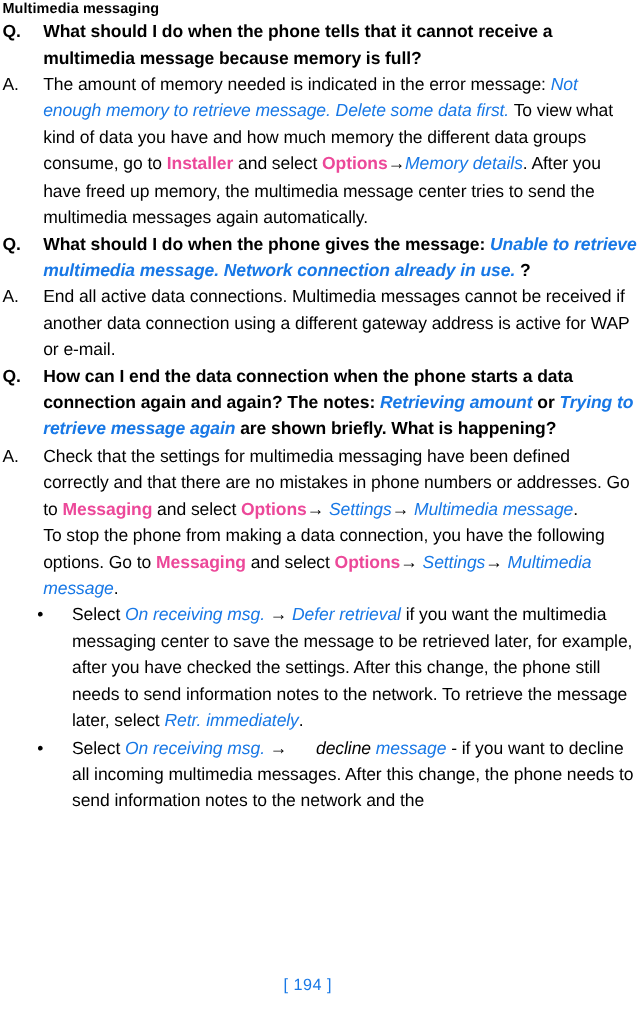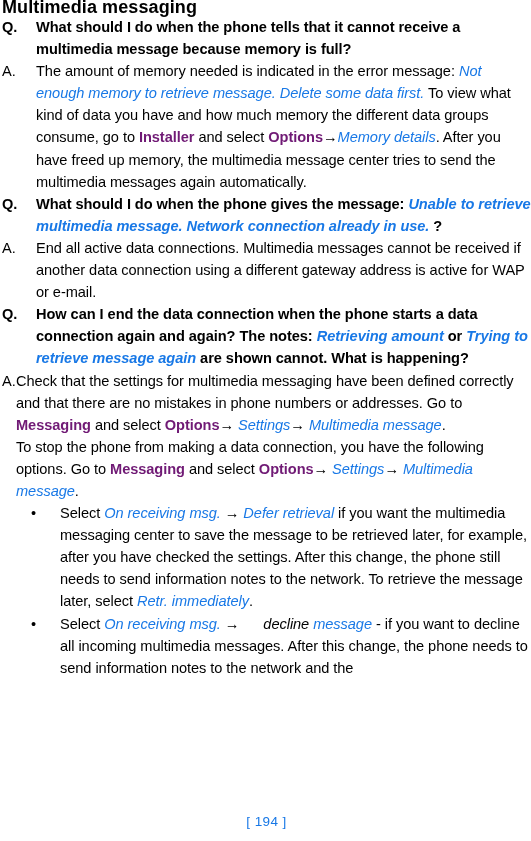--- a/index.html
+++ b/index.html
@@ -21,21 +21,21 @@
     left: 0;
     top: 0;
     width: 531px;
     height: 841px;
   }
 
   .section-head {
     position: absolute;
     left: 2px;
     top: -1px;
-    font-size: 18px;
+    font-size: 12px;
     font-weight: bold;
     letter-spacing: 0.1px;
     line-height: 17px;
     color: #000;
     white-space: nowrap;
   }
 
   .body-block {
     position: absolute;
     left: 0;
@@ -63,21 +63,21 @@
     line-height: 22.1px;
     letter-spacing: -0.06px;
     text-align: center;
   }
   .qa.q .content {
     font-weight: bold;
   }
 
   .para {
     position: relative;
-    padding-left: 16px;
+    padding-left: 36px;
     font-size: 14.6px;
     line-height: 22.1px;
     letter-spacing: -0.06px;
   }
 
   
   .bullet {
     position: relative;
     padding-left: 60px;
     font-size: 14.6px;
@@ -86,41 +86,41 @@
   }
   .bullet .dot {
     position: absolute;
     left: 31px;
     top: 0;
     font-size: 14.6px;
     line-height: 22.1px;
   }
 
   .kw {          
-    color: #701a75;
+    color: #ec4899;
     font-weight: bold;
   }
   .it-blue {     
     color: #1878e6;
     font-style: italic;
   }
   .it-black {    
     color: #000;
     font-style: italic;
     margin-left: 20px;
   }
   .arrow {
     color: #000;
     font-style: normal;
     font-weight: normal;
   }
 
   .footer {
     position: absolute;
-    left: 16px;
+    left: 6px;
     top: 812px;
     width: 501px;
     text-align: center;
   }
   .footer .pageno {
     color: #1878e6;
     font-size: 13.5px;
     letter-spacing: 0.4px;
     font-family: "Liberation Sans", sans-serif;
   }
@@ -130,21 +130,21 @@
 
 <div class="page">
 
   <div class="section-head">Multimedia messaging</div>
 
   <div class="body-block" id="body-block">
       <div class="qa q"><span class="label">Q.</span><span class="content"><span>What should I do when the phone tells that it cannot receive a multimedia message because memory is full?</span></span></div>
       <div class="qa a"><span class="label">A.</span><span class="content"><span>The amount of memory needed is indicated in the error message: </span><span class="it-blue">Not enough memory to retrieve message. Delete some data first.</span><span>  To view what kind of data you have and how much memory the different data groups consume, go to </span><span class="kw">Installer</span><span> and select </span><span class="kw">Options</span><span class="arrow">→</span><span class="it-blue">Memory details</span><span>. After you have freed up memory, the multimedia message center tries to send the multimedia messages again automatically.</span></span></div>
       <div class="qa q"><span class="label">Q.</span><span class="content"><span>What should I do when the phone gives the message: </span><span class="it-blue">Unable to retrieve multimedia message. Network connection already in use.</span><span> ?</span></span></div>
       <div class="qa a"><span class="label">A.</span><span class="content"><span>End all active data connections. Multimedia messages cannot be received if another data connection using a different gateway address is active for WAP or e-mail.</span></span></div>
-      <div class="qa q"><span class="label">Q.</span><span class="content"><span>How can I end the data connection when the phone starts a data connection again and again? The notes: </span><span class="it-blue">Retrieving amount</span><span> or </span><span class="it-blue">Trying to retrieve message again</span><span> are shown cannot. What is happening?</span></span></div>
+      <div class="qa q"><span class="label">Q.</span><span class="content"><span>How can I end the data connection when the phone starts a data connection again and again? The notes: </span><span class="it-blue">Retrieving amount</span><span> or </span><span class="it-blue">Trying to retrieve message again</span><span> are shown briefly. What is happening?</span></span></div>
       <div class="qa a"><span class="label">A.</span></div>
       <div class="para"><span><span>Check that the settings for multimedia messaging have been defined correctly and that there are no mistakes in phone numbers or addresses. Go to </span><span class="kw">Messaging</span><span> and select </span><span class="kw">Options</span><span class="arrow">→</span><span> </span><span class="it-blue">Settings</span><span class="arrow">→</span><span> </span><span class="it-blue">Multimedia message</span><span>.</span></span></div>
       <div class="para"><span><span>To stop the phone from making a data connection, you have the following options. Go to </span><span class="kw">Messaging</span><span> and select </span><span class="kw">Options</span><span class="arrow">→</span><span> </span><span class="it-blue">Settings</span><span class="arrow">→</span><span> </span><span class="it-blue">Multimedia message</span><span>.</span></span></div>
       <div class="bullet"><span class="dot">•</span><span><span>Select </span><span class="it-blue">On receiving msg.</span><span> </span><span class="arrow">→</span><span> </span><span class="it-blue">Defer retrieval</span><span> if you want the multimedia messaging center to save the message to be retrieved later, for example, after you have checked the settings. After this change, the phone still needs to send information notes to the network. To retrieve the message later, select </span><span class="it-blue">Retr. immediately</span><span>.</span></span></div>
       <div class="bullet"><span class="dot">•</span><span><span>Select </span><span class="it-blue">On receiving msg.</span><span> </span><span class="arrow">→</span><span> </span><span class="it-black">decline</span><span> </span><span class="it-blue">message</span><span> - if you want to decline all incoming multimedia messages. After this change, the phone needs to send information notes to the network and the</span></span></div>
     </div>
 
   <div class="footer">
     <span class="pageno">[ 194 ]</span>
   </div>

